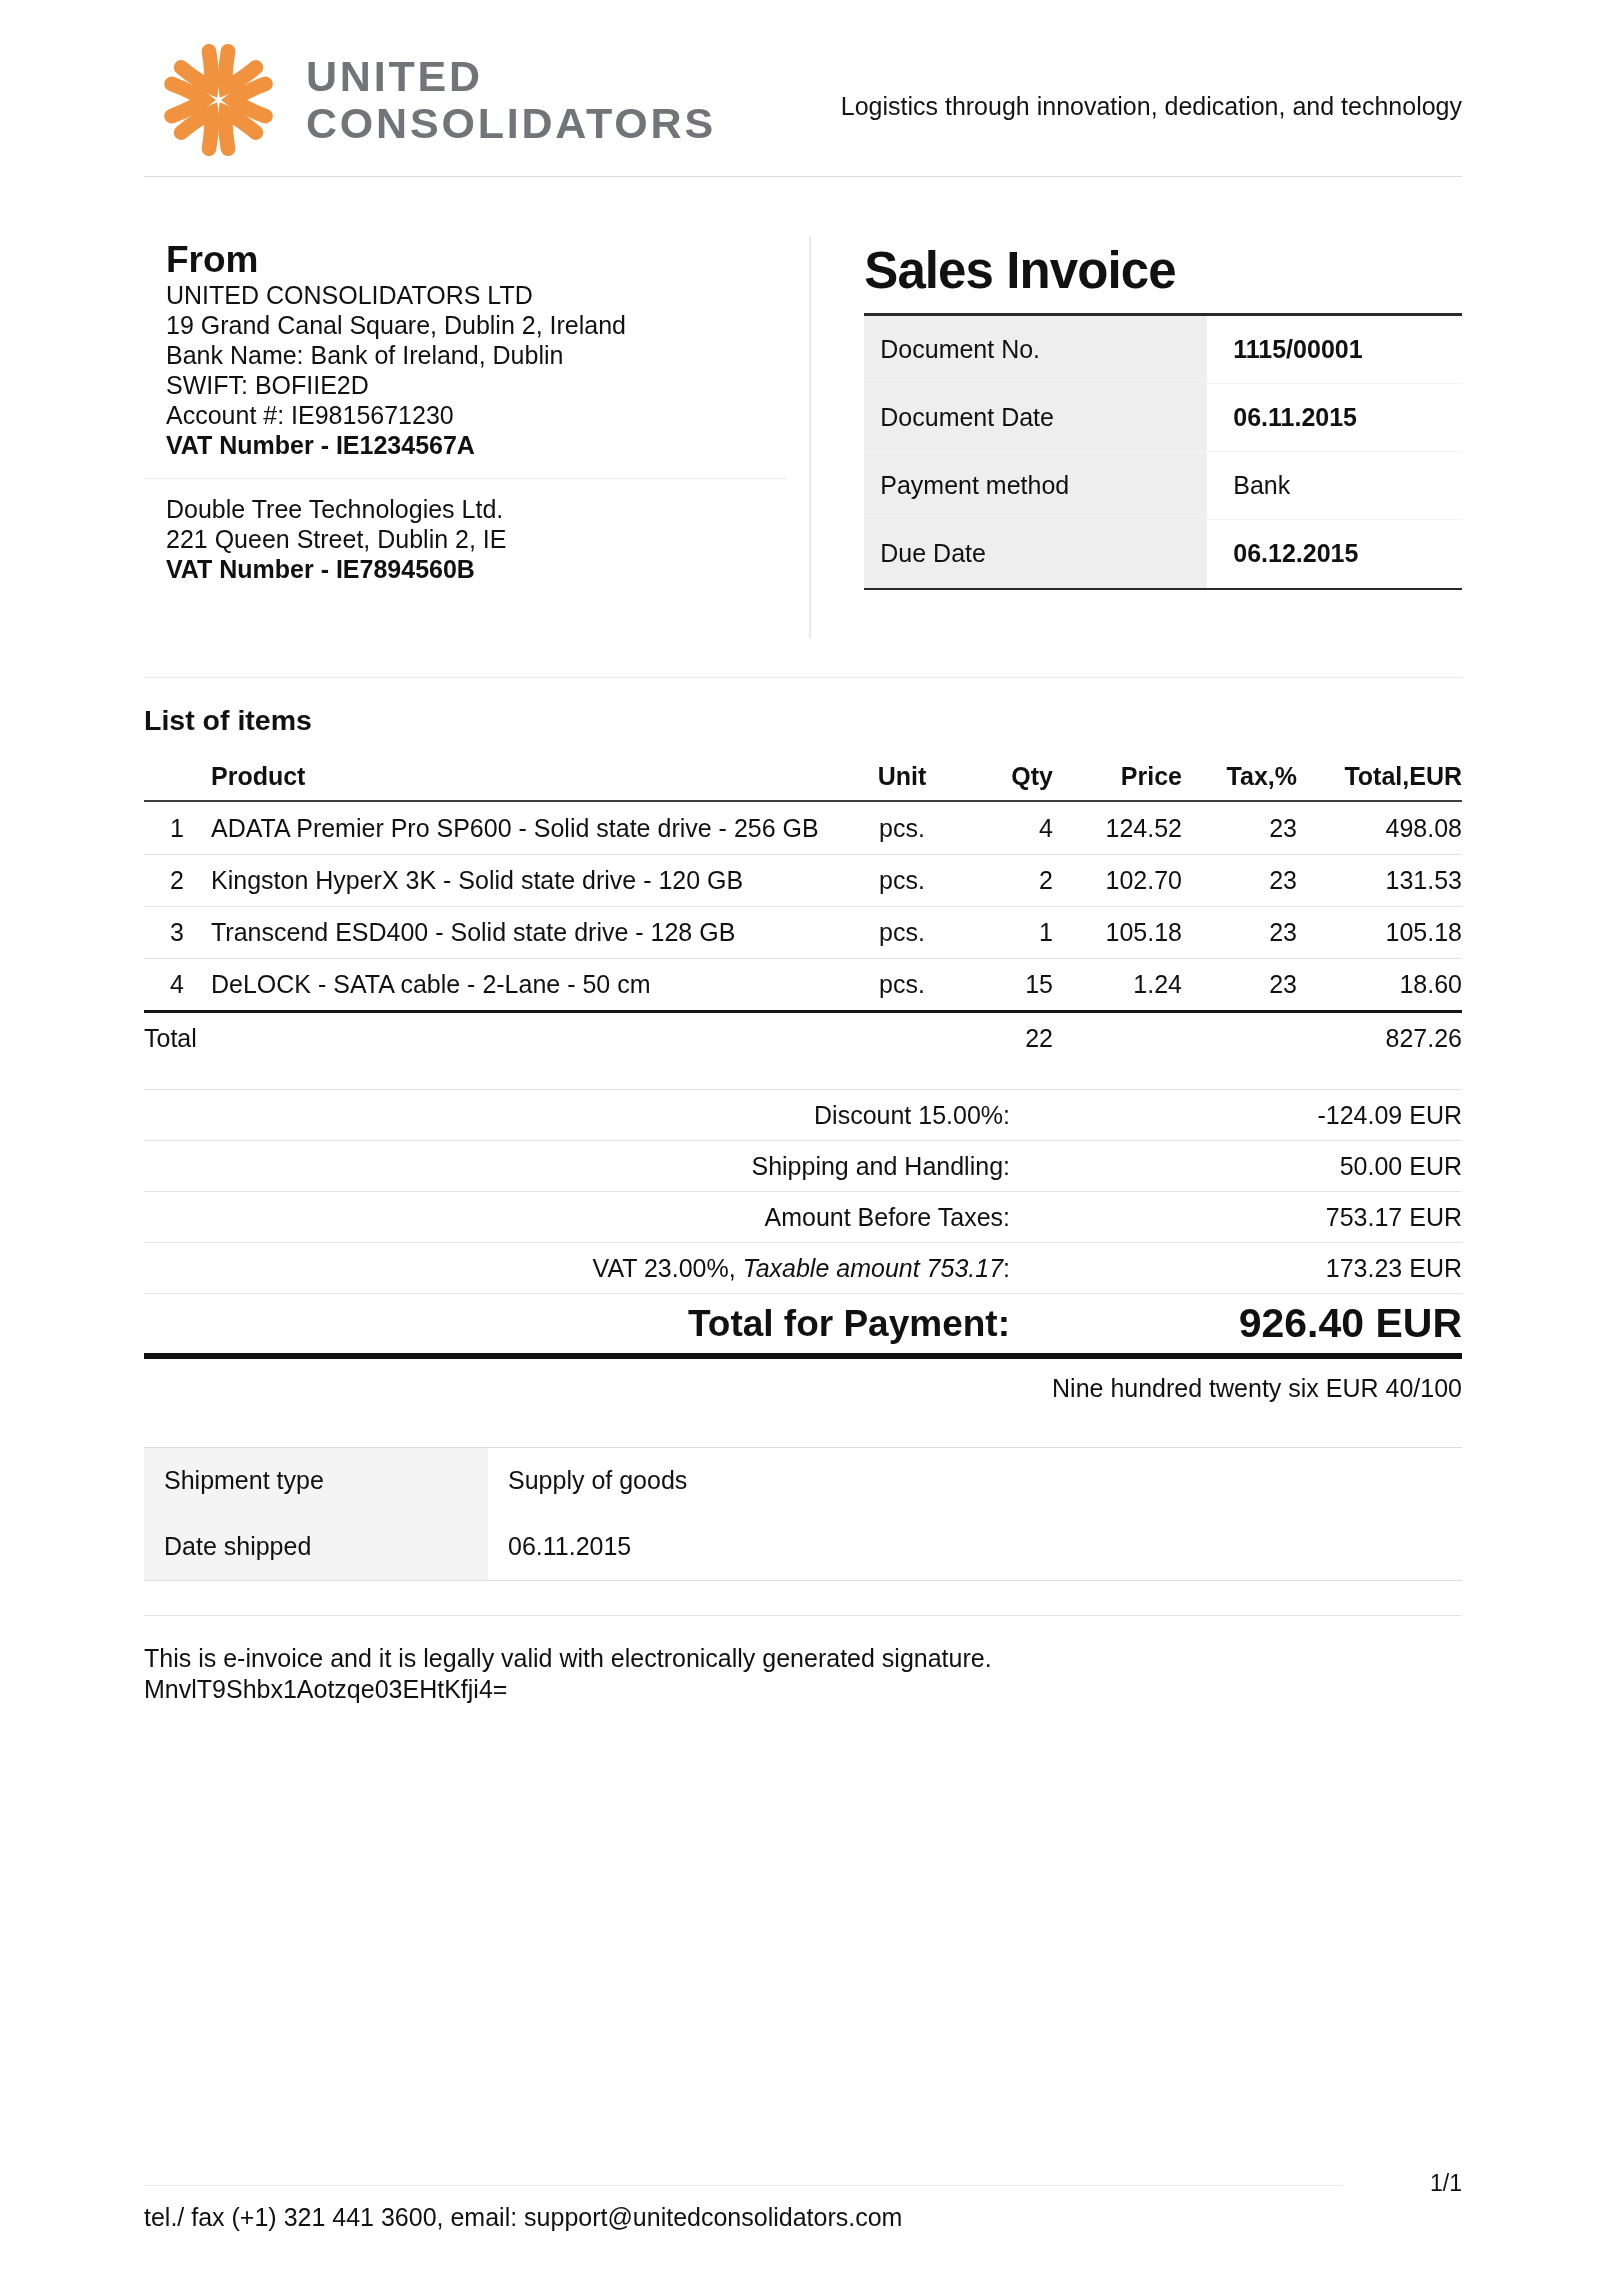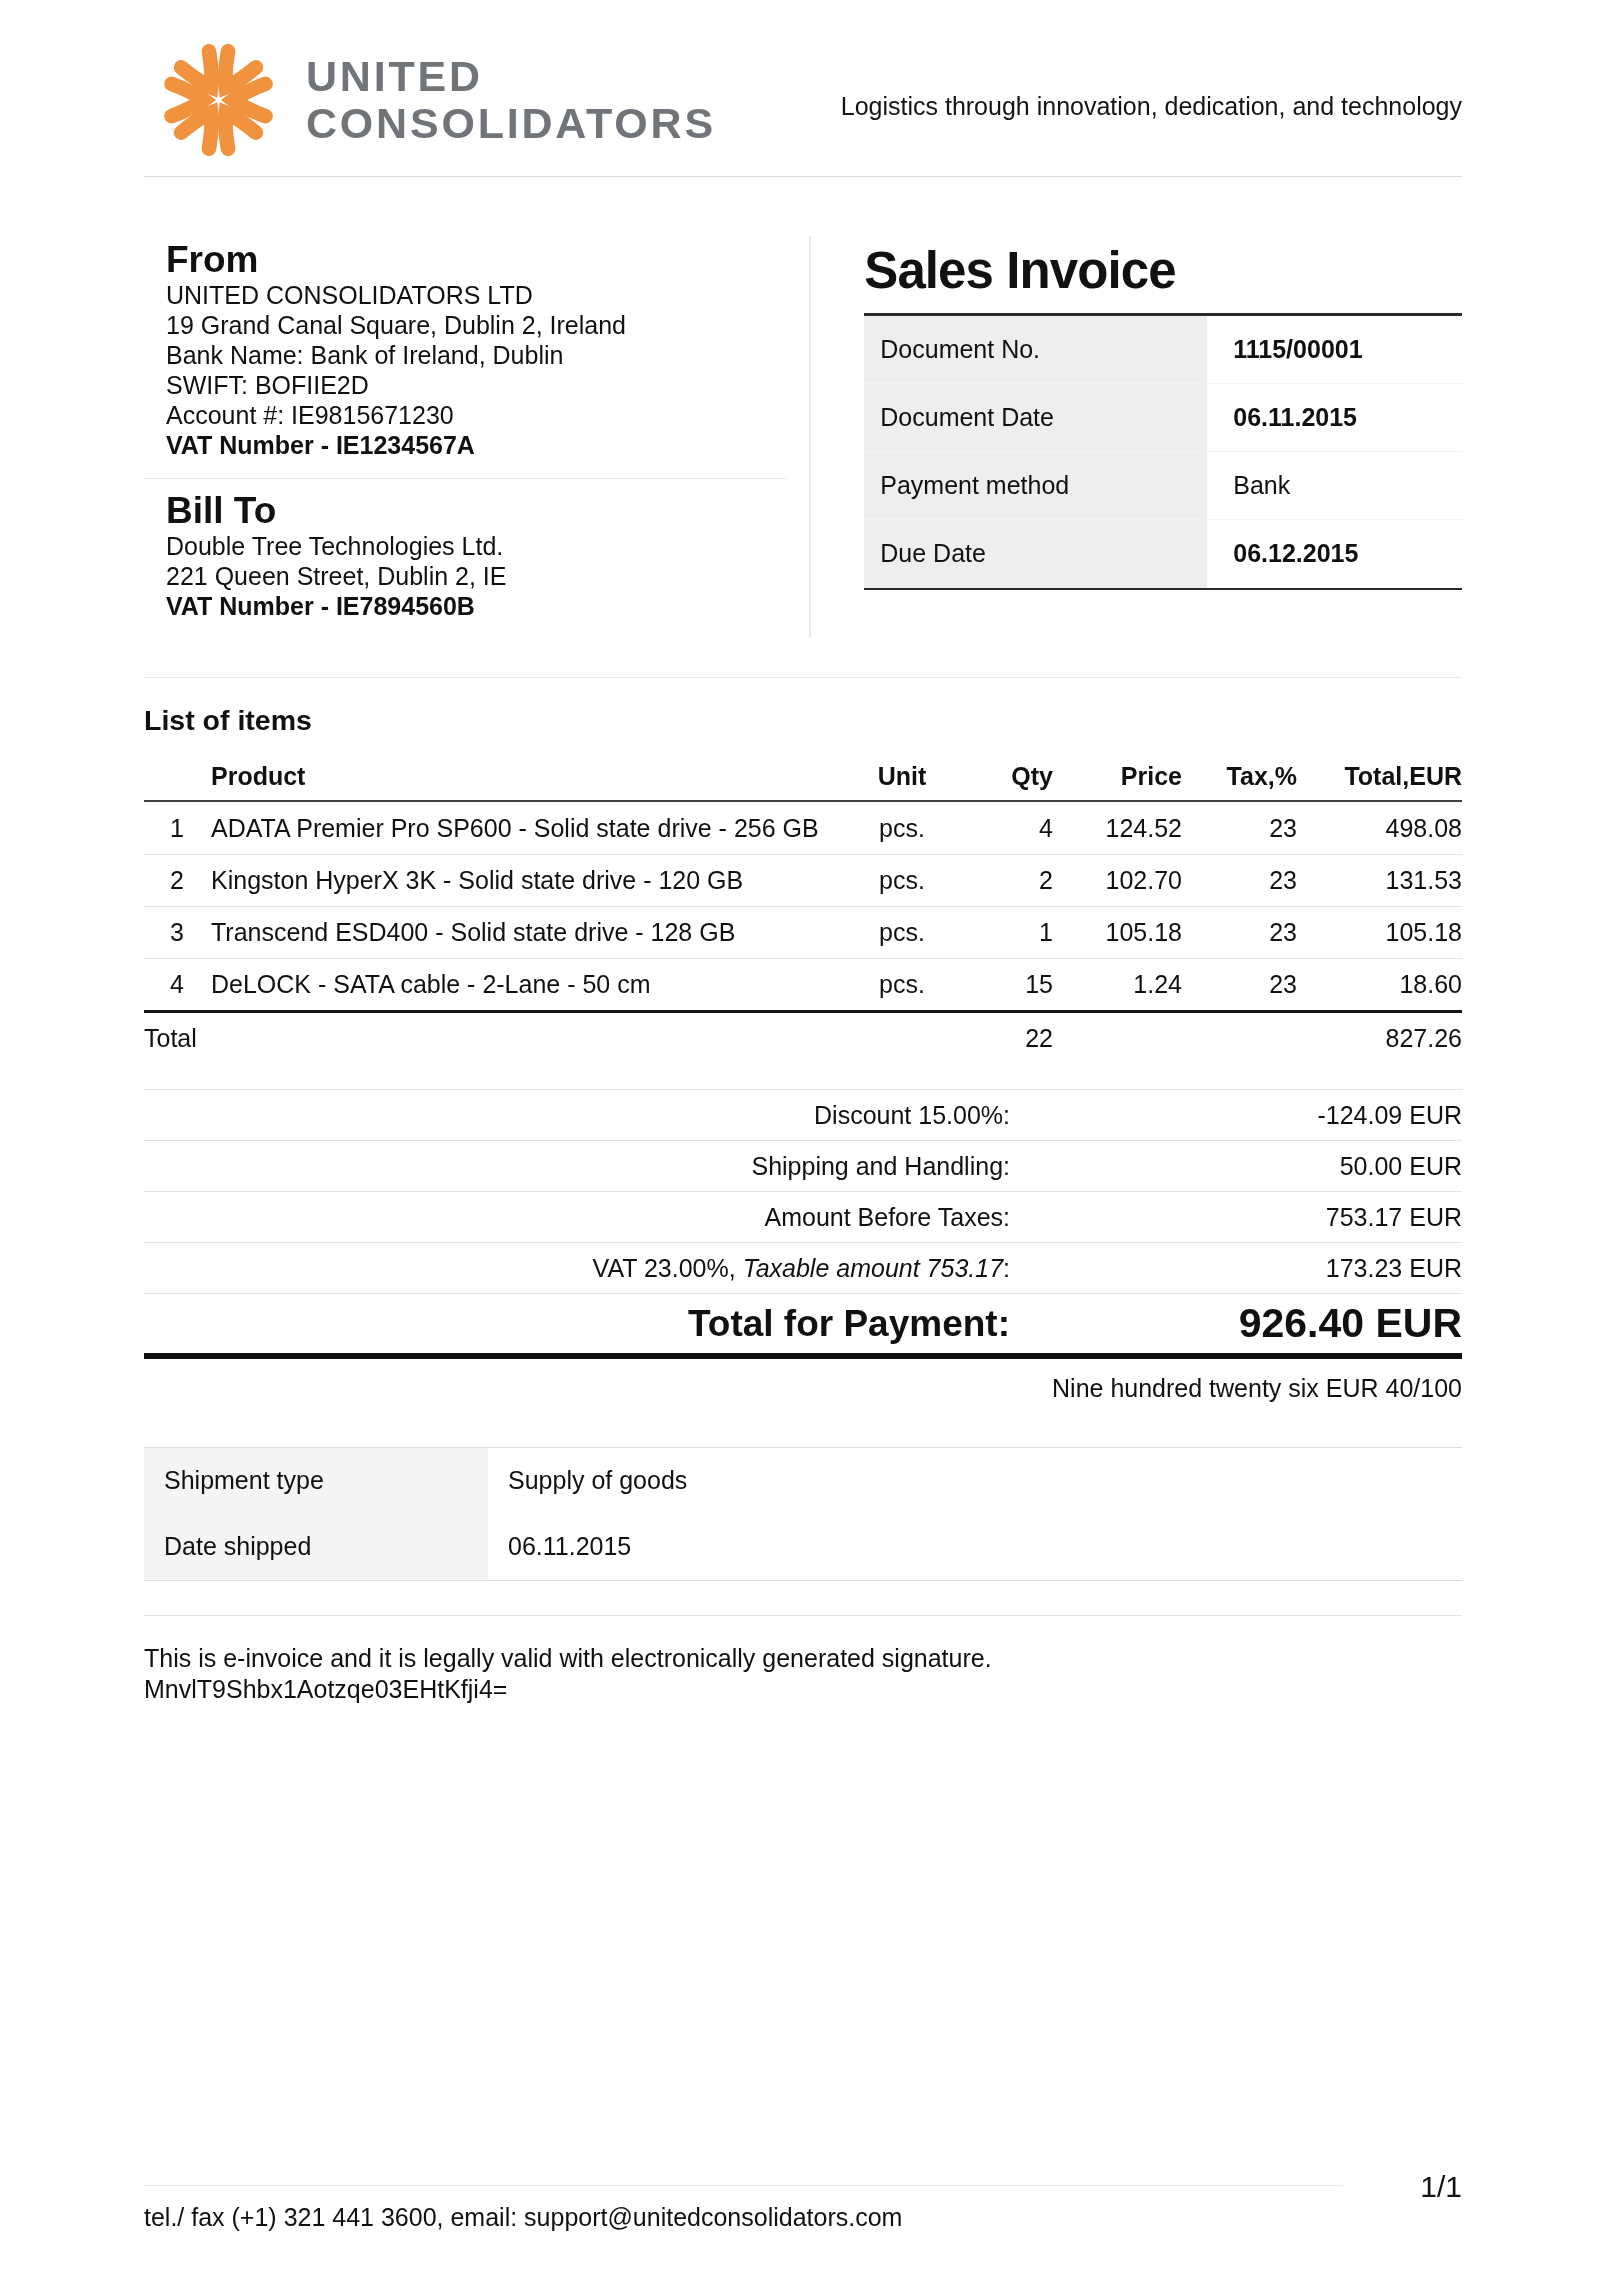--- a/index.html
+++ b/index.html
@@ -79,21 +79,21 @@
   .ship-label { width:344px; background:#f4f4f4; display:flex; align-items:center; padding-left:20px; font-size:25px; }
   .ship-value { flex:1; display:flex; align-items:center; padding-left:20px; font-size:25px; }
 
   
   .einvoice-rule { border-top:0.9px solid #e3e3e3; margin-top:34px; }
   .einvoice { margin-top:27.5px; font-size:25px; line-height:31px; }
 
   
   .footer { position:absolute; left:144px; right:162px; top:2185px; }
   .footer-rule { border-top:1.8px solid #ebebeb; width:calc(100% - 119px); }
-  .page-num { position:absolute; right:0; top:-14.7px; font-size:30px; }
+  .page-num { position:absolute; right:0; top:-14.7px; font-size:23px; }
   .footer-contact { margin-top:16.5px; font-size:25px; }
 </style>
 </head>
 <body>
 
 <div class="page">
 
   <div class="header">
     <div class="logo-row">
       <div class="logo">
@@ -123,21 +123,20 @@
         <div class="block-heading">From</div>
         <div class="party-line">UNITED CONSOLIDATORS LTD</div>
         <div class="party-line">19 Grand Canal Square, Dublin 2, Ireland</div>
         <div class="party-line">Bank Name: Bank of Ireland, Dublin</div>
         <div class="party-line">SWIFT: BOFIIE2D</div>
         <div class="party-line">Account #: IE9815671230</div>
         <div class="party-vat">VAT Number - IE1234567A</div>
       </div>
       <div class="from-divider"></div>
       <div>
-        <div class="block-heading">Bill To</div>
         <div class="party-line">Double Tree Technologies Ltd.</div>
         <div class="party-line">221 Queen Street, Dublin 2, IE</div>
         <div class="party-vat">VAT Number - IE7894560B</div>
       </div>
     </div>
 
     <div class="v-divider"></div>
 
     <div class="inv-col">
       <div class="inv-title">Sales Invoice</div>

